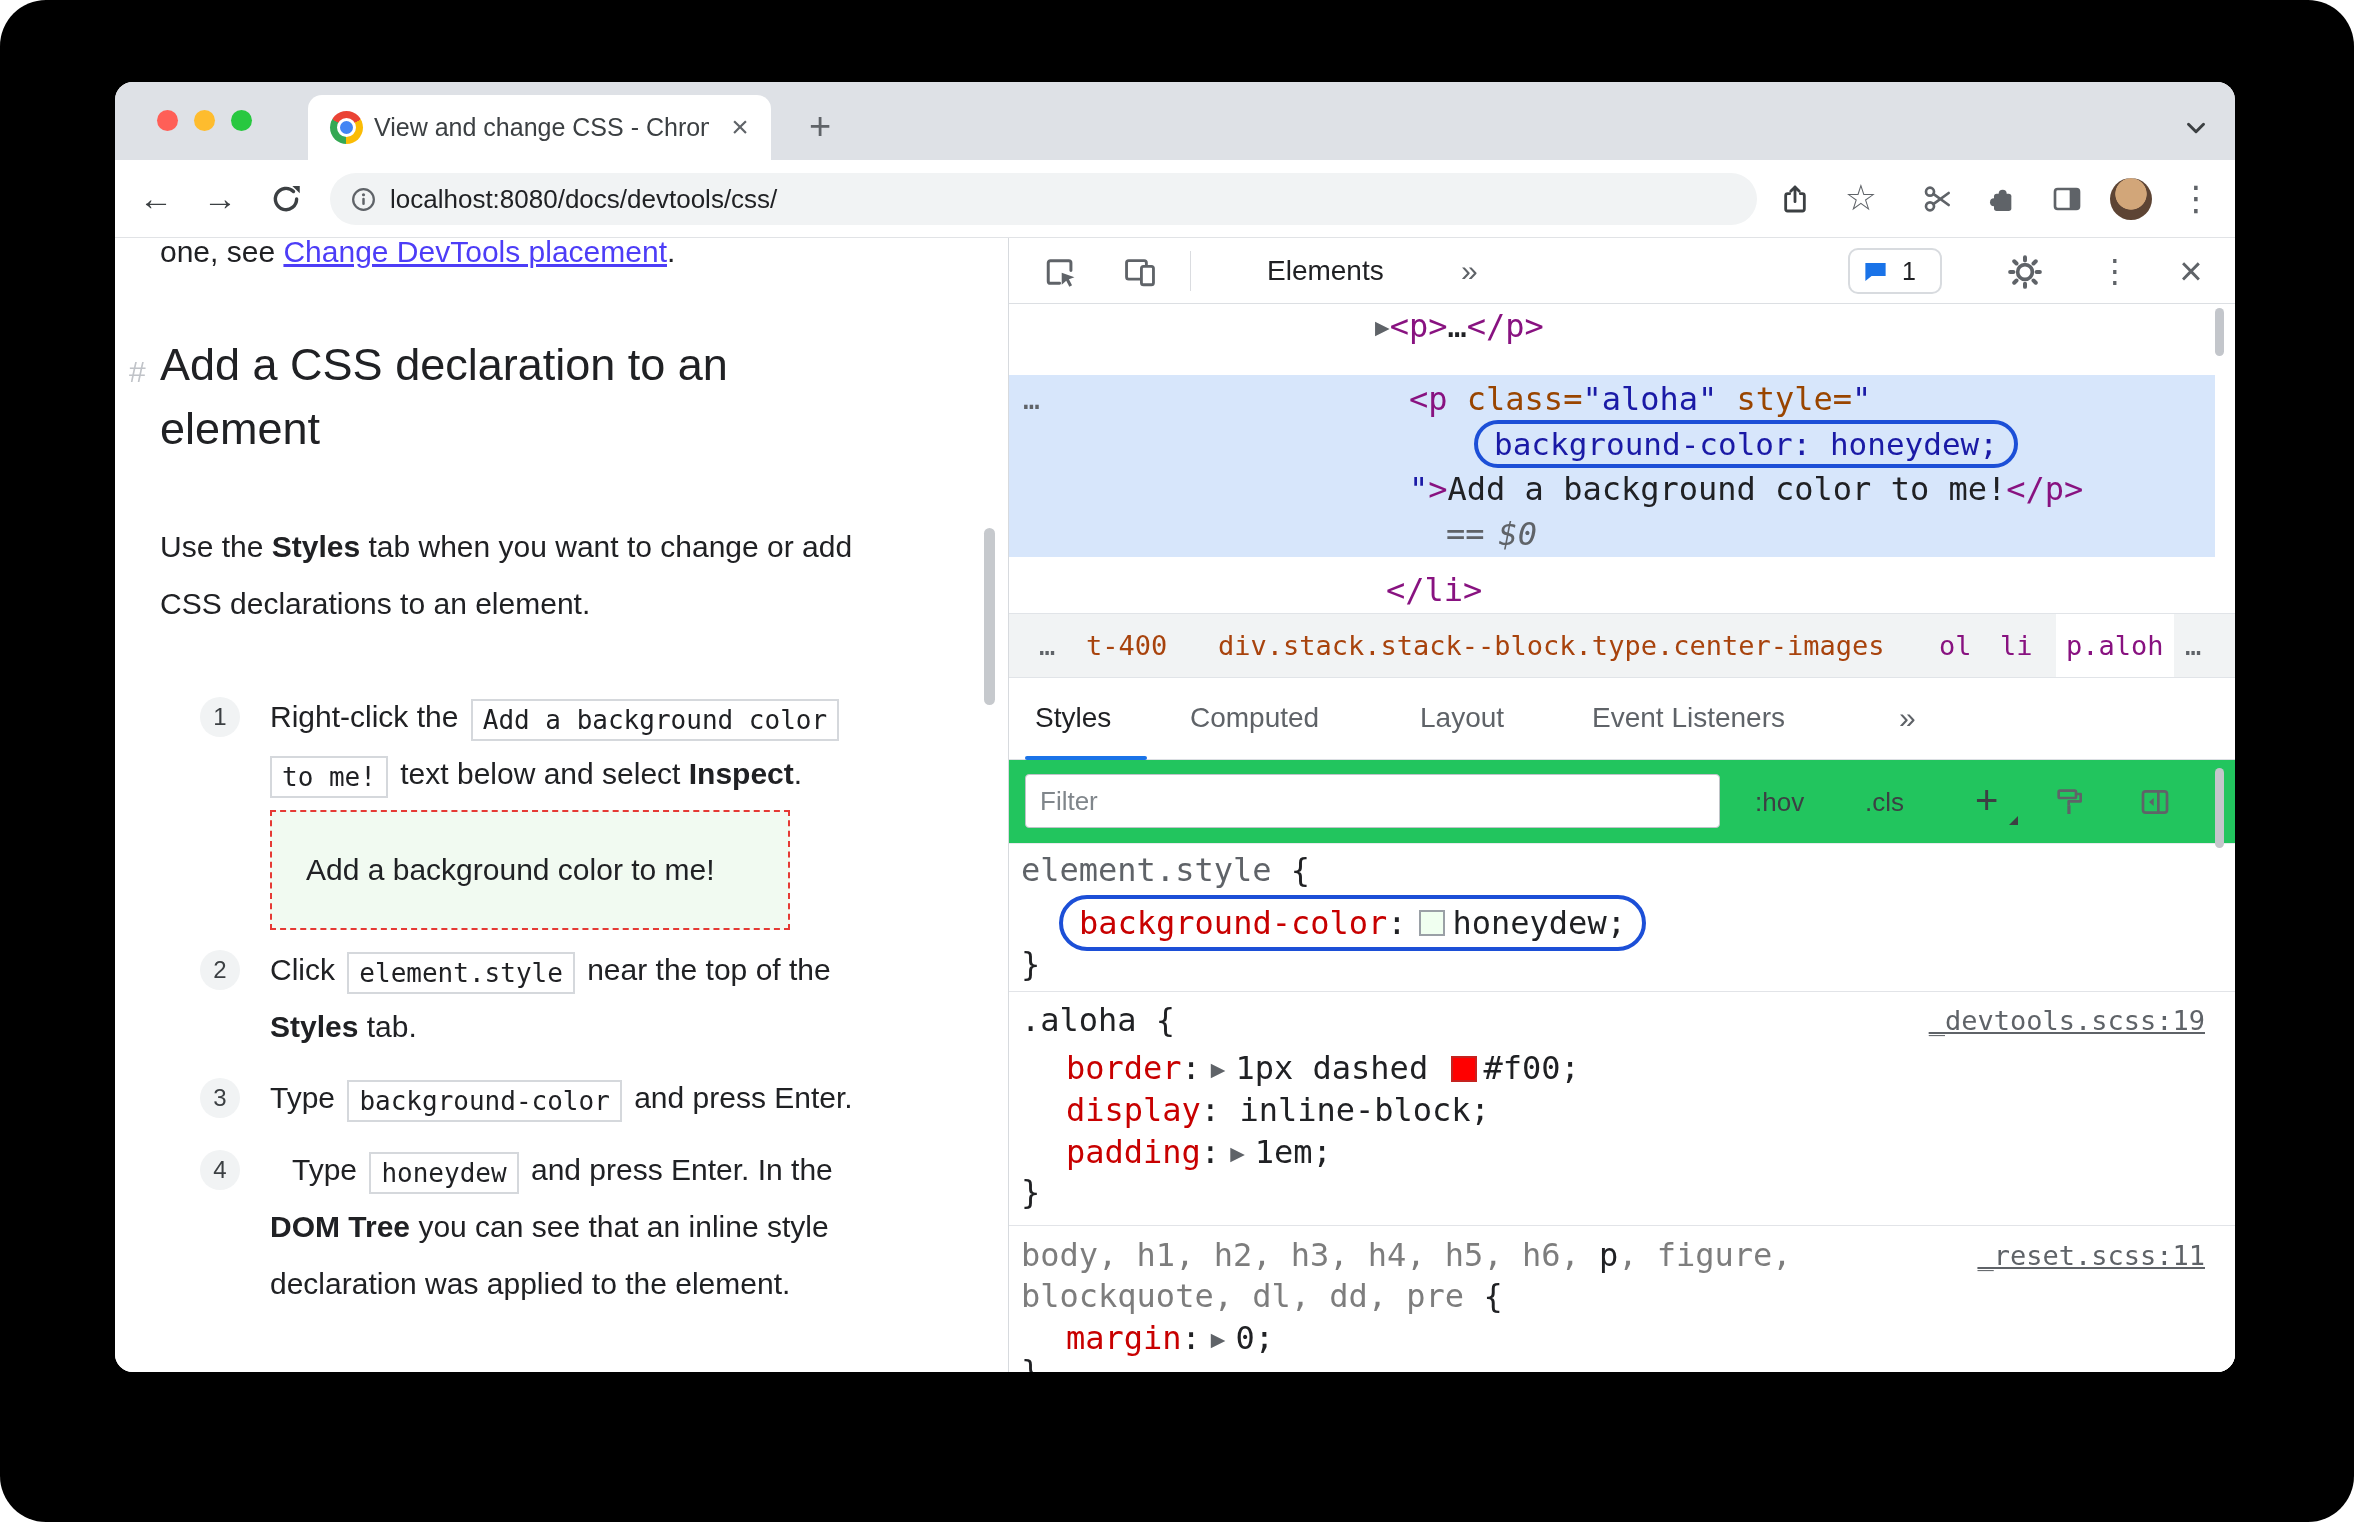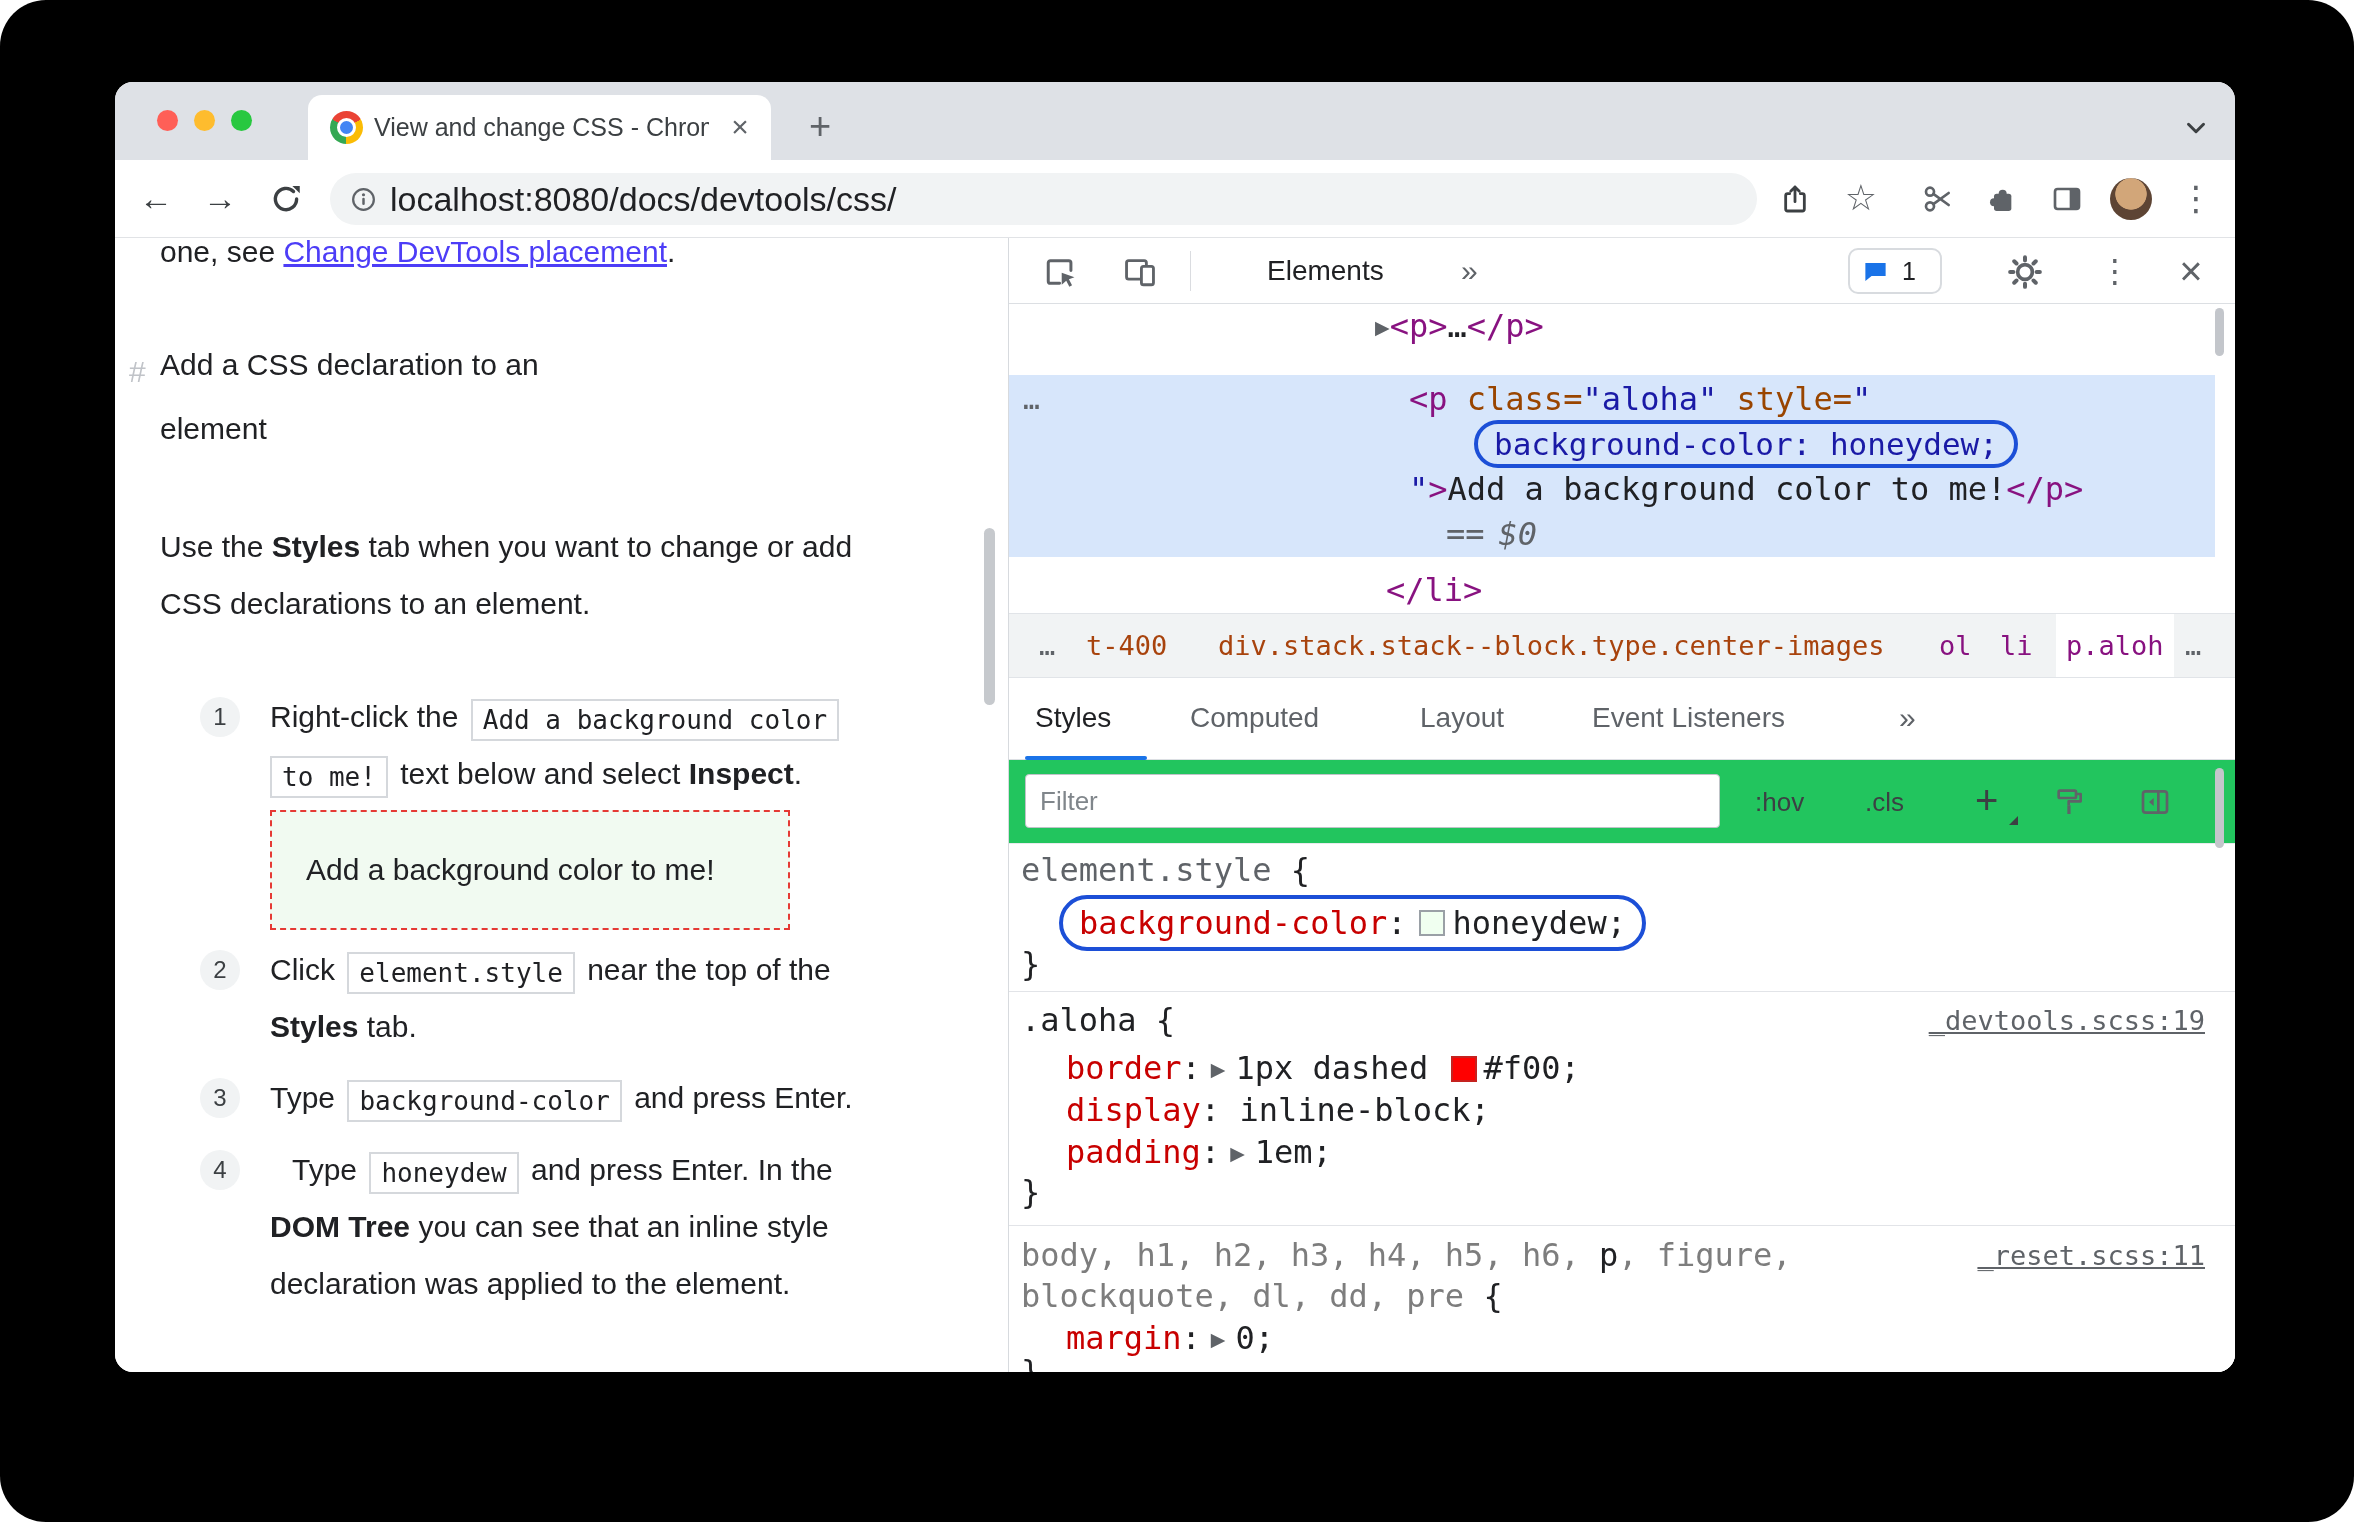--- a/index.html
+++ b/index.html
@@ -14,29 +14,29 @@
   .tab { position:absolute; left:193px; top:13px; width:463px; height:65px; background:#fff; border-radius:14px 14px 0 0; }
   .tab-title { position:absolute; left:66px; top:0; right:62px; line-height:65px; font-size:25px; color:#3c4043; white-space:nowrap; overflow:hidden; }
   .tab-close { position:absolute; right:14px; top:15px; width:34px; height:34px; line-height:33px; text-align:center; font-size:30px; color:#5f6368; border-radius:8px; }
   .clogo { position:absolute; left:22px; top:16px; width:33px; height:33px; border-radius:50%; background:conic-gradient(from 60deg,#fbbc05 0 120deg,#34a853 120deg 240deg,#ea4335 240deg 360deg); }
   .ccenter { position:absolute; left:7px; top:7px; width:19px; height:19px; border-radius:50%; background:#4285f4; border:3px solid #fff; }
   .strip-btn { position:absolute; top:21px; width:48px; height:48px; text-align:center; line-height:46px; font-size:36px; color:#5f6368; border-radius:50%; }
   
   .navbar { position:absolute; left:0; top:78px; width:2120px; height:78px; background:#fff; border-bottom:1px solid #e1e3e6; }
   .nav-btn { position:absolute; top:15px; width:48px; height:48px; text-align:center; line-height:46px; font-size:34px; color:#3c4043; border-radius:50%; }
   .urlbar { position:absolute; left:215px; top:13px; width:1427px; height:52px; border-radius:26px; background:#f1f3f4; }
-  .url-text { position:absolute; left:60px; top:0; line-height:52px; font-size:34px; color:#202124; white-space:nowrap; }
+  .url-text { position:absolute; left:60px; top:0; line-height:52px; font-size:26px; color:#202124; white-space:nowrap; }
   .avatar { position:absolute; left:1995px; top:18px; width:42px; height:42px; border-radius:50%; background:radial-gradient(circle at 50% 38%, #d2a679 0 46%, #5d4434 48%); }
   
   .doc { position:absolute; left:0; top:156px; width:893px; height:1134px; background:#fff; overflow:hidden; }
   .doc-line { position:absolute; font-size:30px; line-height:57px; color:#202124; white-space:nowrap; }
   .doc-link { color:#4d3df7; text-decoration:underline; }
   .b { font-weight:700; }
   .hash { position:absolute; left:14px; top:102px; font-size:30px; line-height:64px; color:#c0c3c8; }
-  .h2line { position:absolute; left:45px; font-size:30px; line-height:64px; color:#202124; white-space:nowrap; }
+  .h2line { position:absolute; left:45px; font-size:45px; line-height:64px; color:#202124; white-space:nowrap; }
   .num { position:absolute; left:85px; width:40px; height:40px; border-radius:50%; background:#f1f3f4; color:#3c4043; font-size:24px; line-height:40px; text-align:center; }
   .chip { display:inline-block; border:2px solid #d5d8dc; border-radius:0; background:#fff; font-family:"DejaVu Sans Mono","Liberation Mono",monospace; font-size:26px; line-height:38px; padding:0 10px; margin:0 4px; color:#202124; vertical-align:-2px; }
   .demo { position:absolute; left:155px; top:572px; width:520px; height:120px; background:#f1faf1; border:2px dashed #e53935; }
   .demo-text { position:absolute; left:34px; top:0; line-height:116px; font-size:30px; color:#202124; white-space:nowrap; }
   .thumb { position:absolute; background:#c6c9cd; border-radius:6px; }
   .vdiv { position:absolute; left:893px; top:156px; width:1px; height:1134px; background:#d7dade; }
   
   .devtools { position:absolute; left:894px; top:156px; width:1226px; height:1134px; background:#fff; overflow:hidden; }
   .dt-toolbar { position:absolute; left:0; top:0; width:1226px; height:66px; background:#fff; border-bottom:1px solid #dcdfe3; }
   .dt-iconbtn { position:absolute; top:17px; width:34px; height:34px; }

